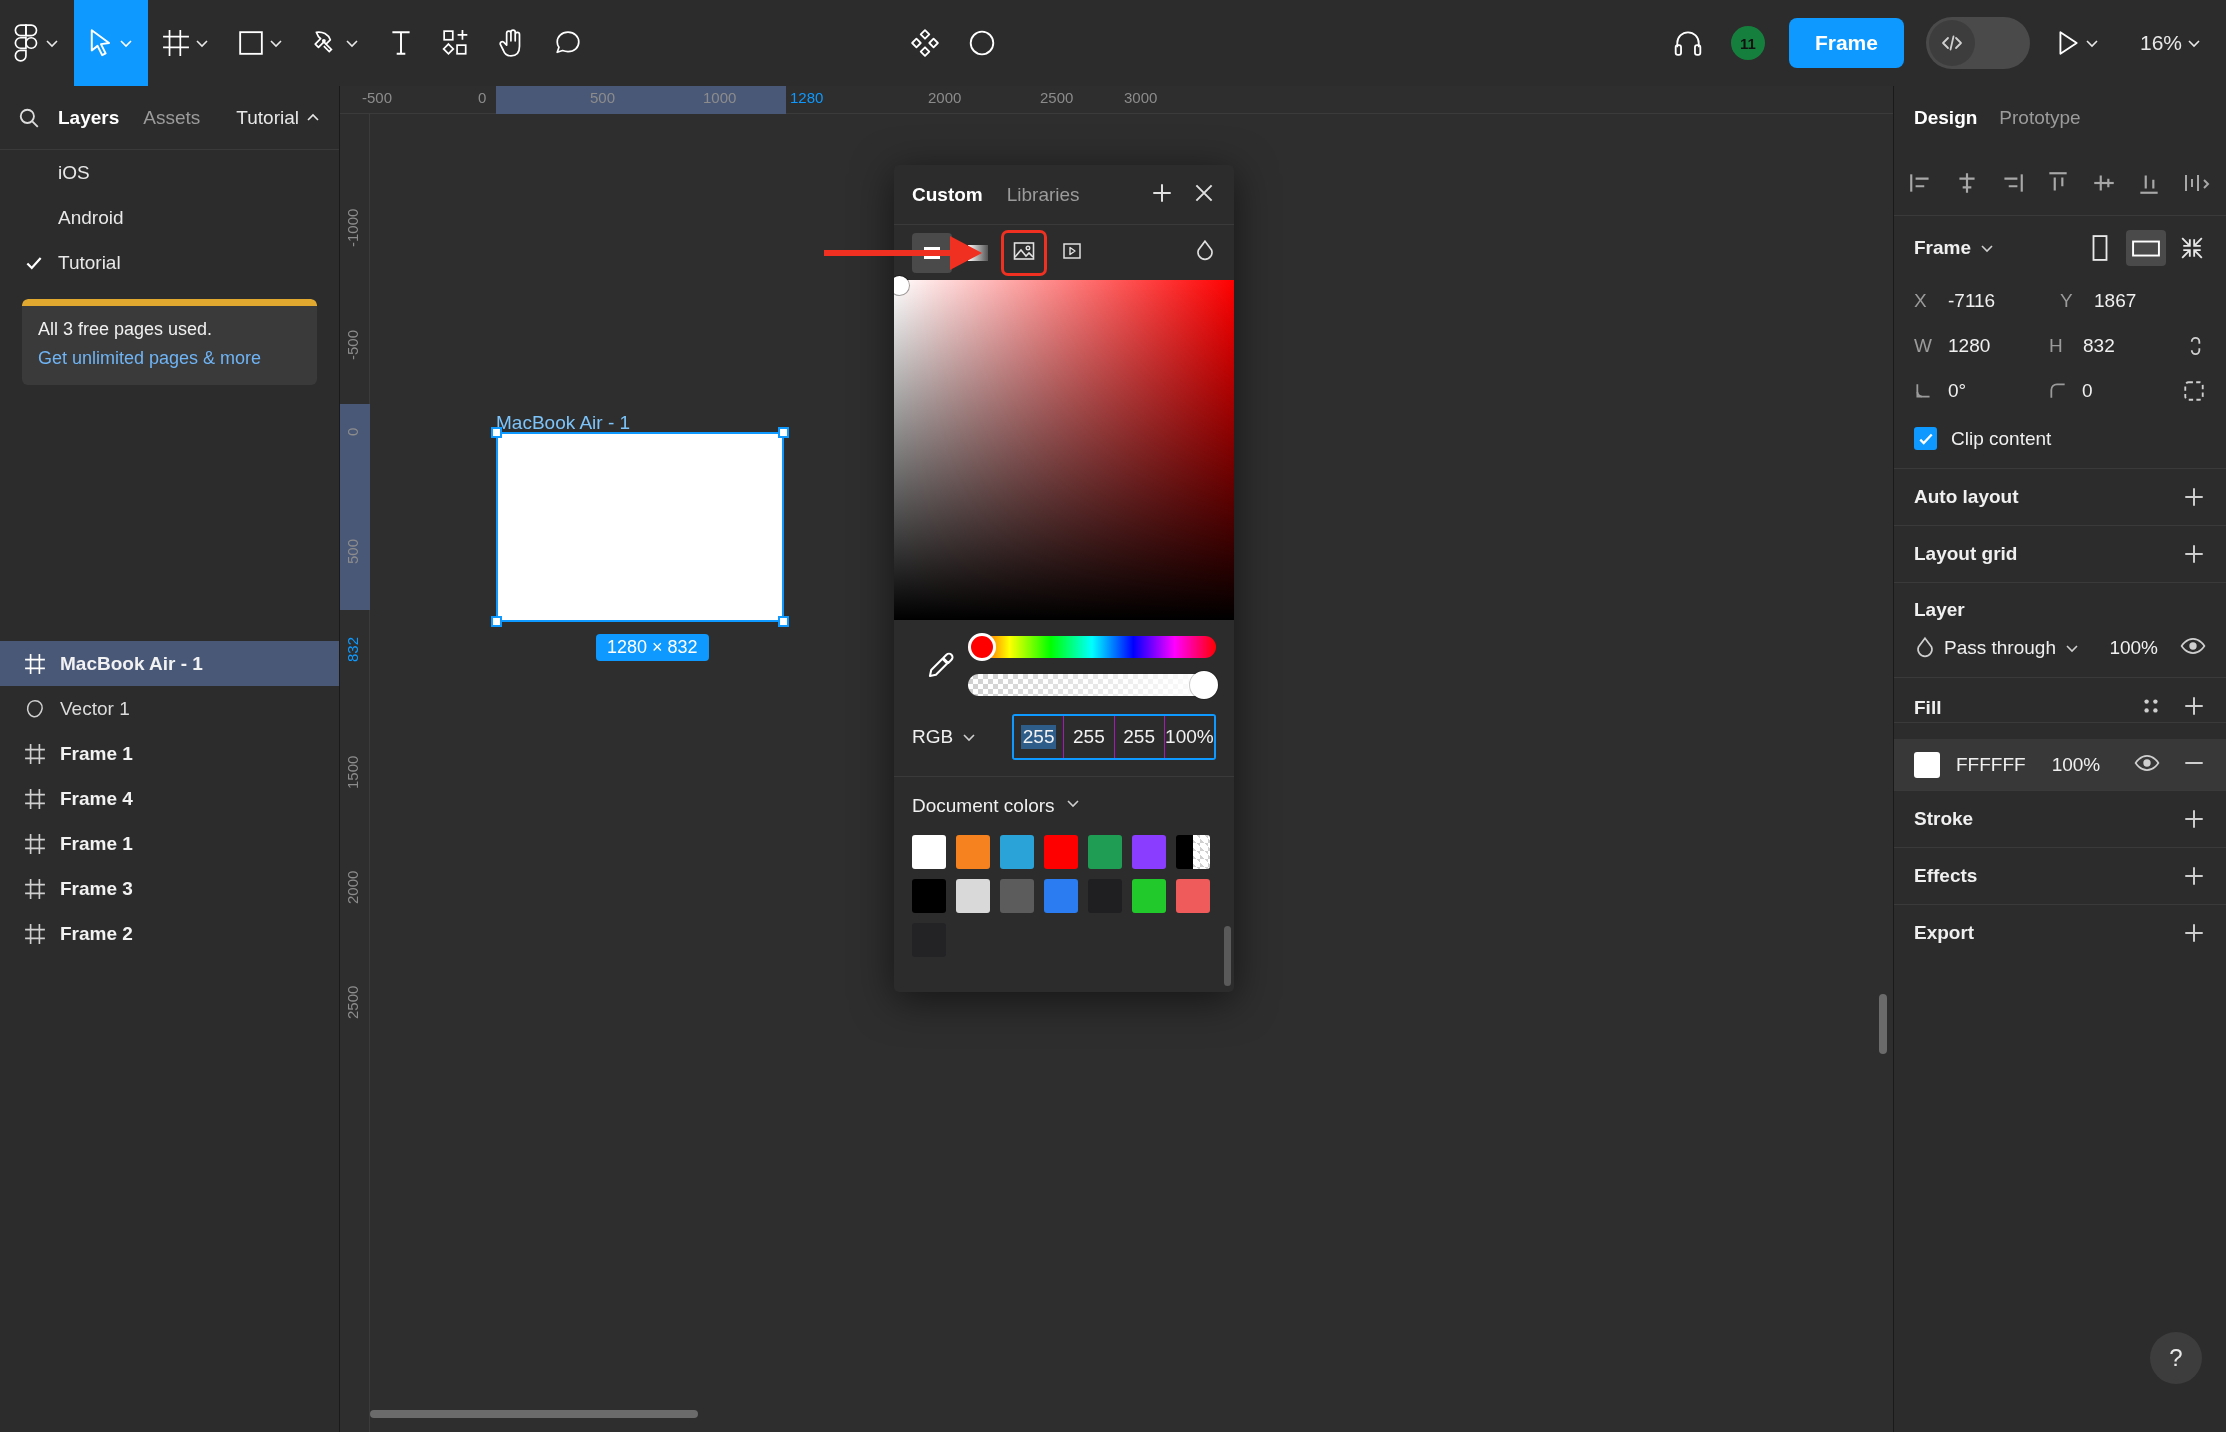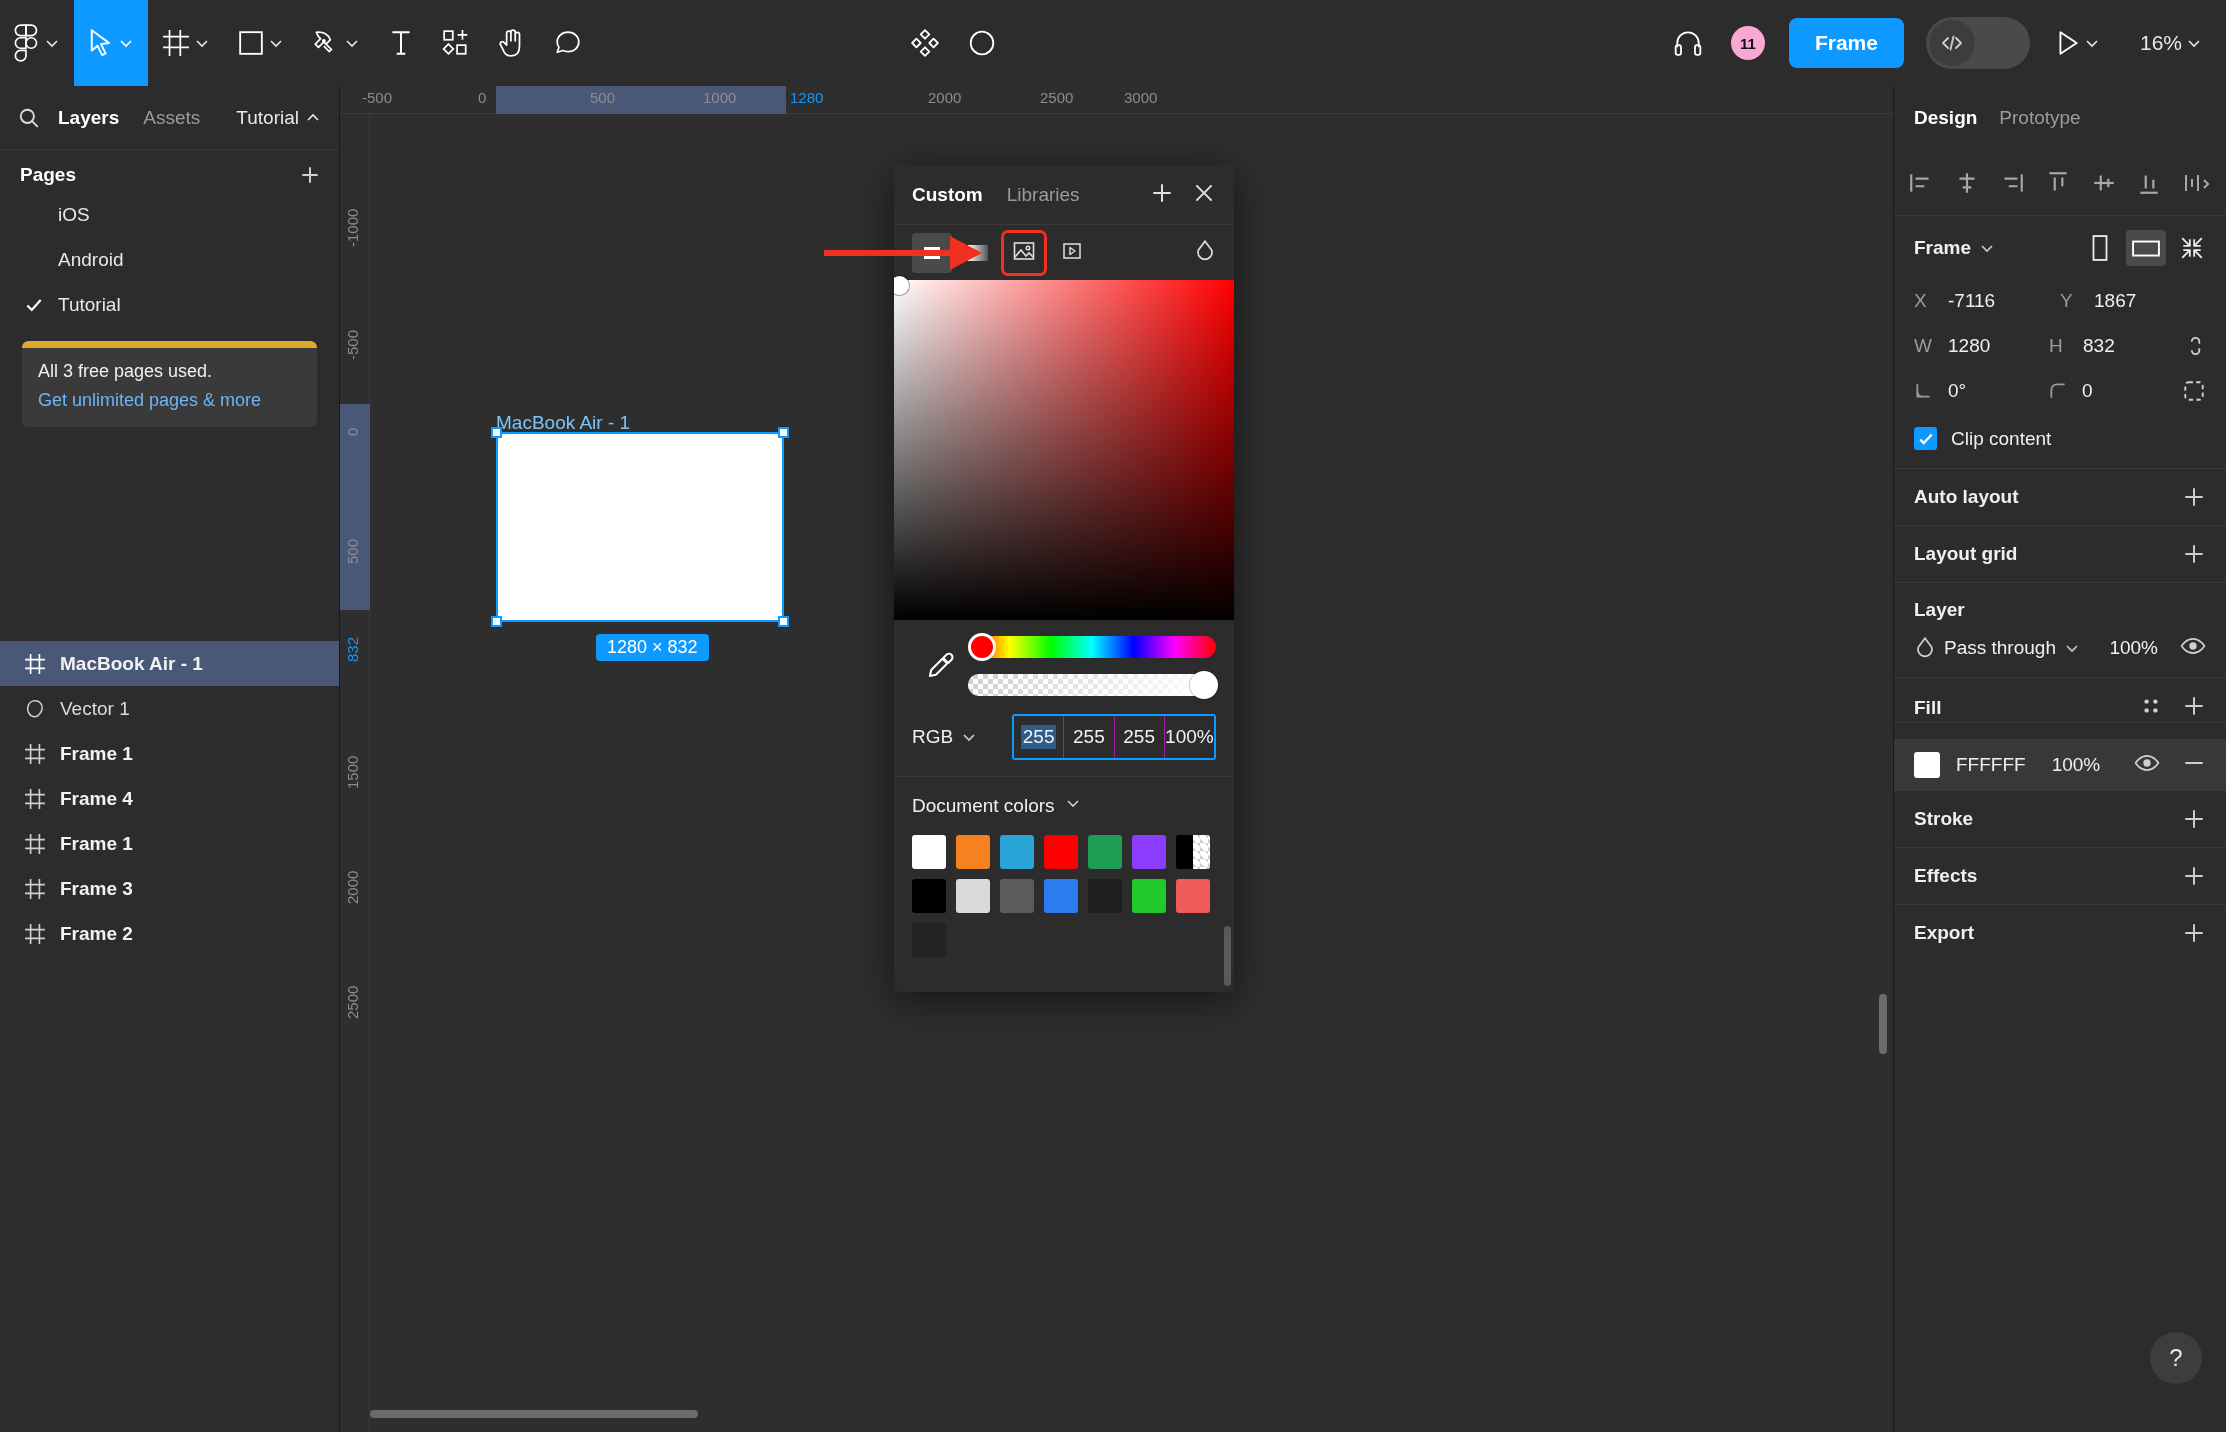--- a/index.html
+++ b/index.html
@@ -33,21 +33,21 @@
   .devmode-toggle {
     width: 104px; height: 52px; border-radius: 26px; background: #4a4a4a;
     display: flex; align-items: center; margin: 0 12px; position: relative;
   }
   .devmode-knob {
     width: 46px; height: 46px; border-radius: 50%; background: #3d3d3d;
     margin-left: 3px; display: flex; align-items: center; justify-content: center;
   }
   .zoom-label { color: #e8e8e8; font-size: 21px; margin-left: 12px; }
   .badge-11 {
-    width: 34px; height: 34px; border-radius: 50%; background: #f9a8d4; color: #111;
+    width: 34px; height: 34px; border-radius: 50%; background: #15803d; color: #111;
     font-size: 15px; font-weight: 700; display:flex; align-items:center; justify-content:center;
   }
 
   
   .left-panel {
     position: absolute; top: 86px; left: 0; width: 340px; height: 1346px;
     background: #2c2c2c; border-right: 1px solid #1a1a1a;
   }
   .lp-tabs {
     height: 64px; display: flex; align-items: center; padding: 0 18px;
@@ -480,28 +480,20 @@
       <span class="lp-tab-right">
         <span>Tutorial</span>
         <span style="margin-left:6px;display:flex">
           <svg width="16" height="16" viewBox="0 0 16 16">
               <path d="M3 10l5-5 5 5" fill="none" stroke="#e8e8e8" stroke-width="1.6"></path>
             </svg>
         </span>
       </span>
     </div>
 
-    <div class="pages-header">
-      <span class="pages-title">Pages</span>
-      <span class="pages-plus">
-        <svg width="22" height="22" viewBox="0 0 20 20">
-            <path d="M10 3v14M3 10h14" stroke="#cfcfcf" stroke-width="1.8"></path>
-          </svg>
-      </span>
-    </div>
 
     <div class="page-row">
       <span class="page-check"></span>
       <span class="page-label">iOS</span>
     </div>
     <div class="page-row">
       <span class="page-check"></span>
       <span class="page-label">Android</span>
     </div>
     <div class="page-row">

